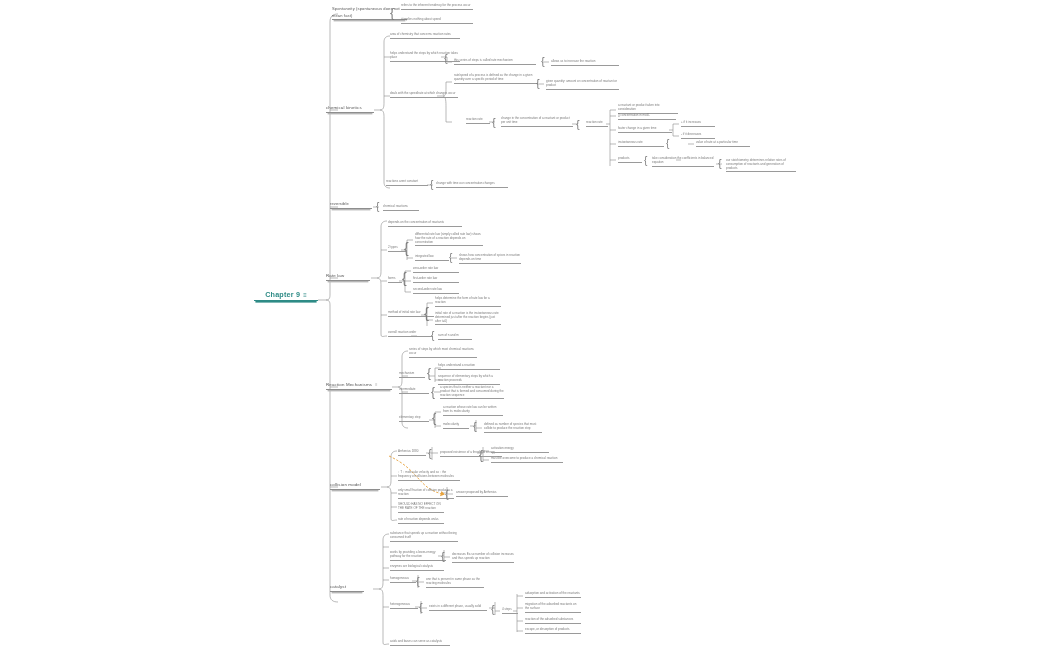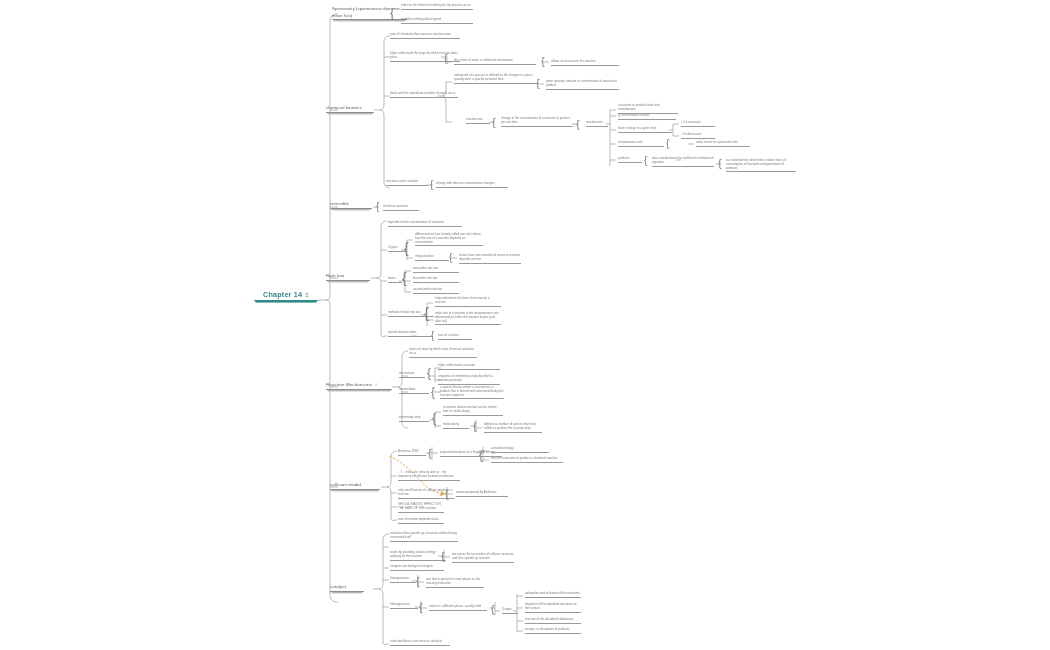--- a/index.html
+++ b/index.html
@@ -181,21 +181,21 @@
       <path d="M517,631 L523,631"></path>
     </g>
 
     <g fill="none">
       <path d="M389,456 C420,470 418,489 443,494" stroke="#e8a33d" stroke-width="0.9" stroke-dasharray="2.4 1.6"></path>
       <path d="M441.5,491 L444.8,494.6 L440,496.2 Z" fill="#e8a33d"></path>
     </g>
   </svg>
 
   <div id="root">
-    <span>Chapter 14</span><span class="rooticon">≡</span>
+    <span>Chapter 9</span><span class="rooticon">≡</span>
   </div>
 
   <div class="node l1" style="left:332px;top:5px;width:75px;">
     <span class="t4">Spontaneity (spontaneous does not mean fast)</span>
   </div>
   <div class="brace" style="left:390px;top:6px;font-size:13px;">{</div>
   <div class="node t3" style="left:401px;top:4px;width:72px;">refers to the inherent tendency for the process occur</div>
   <div class="node t3" style="left:401px;top:18px;width:72px;">it implies nothing about speed</div>
 
   <div class="node l1" style="left:326px;top:104px;width:48px;">

